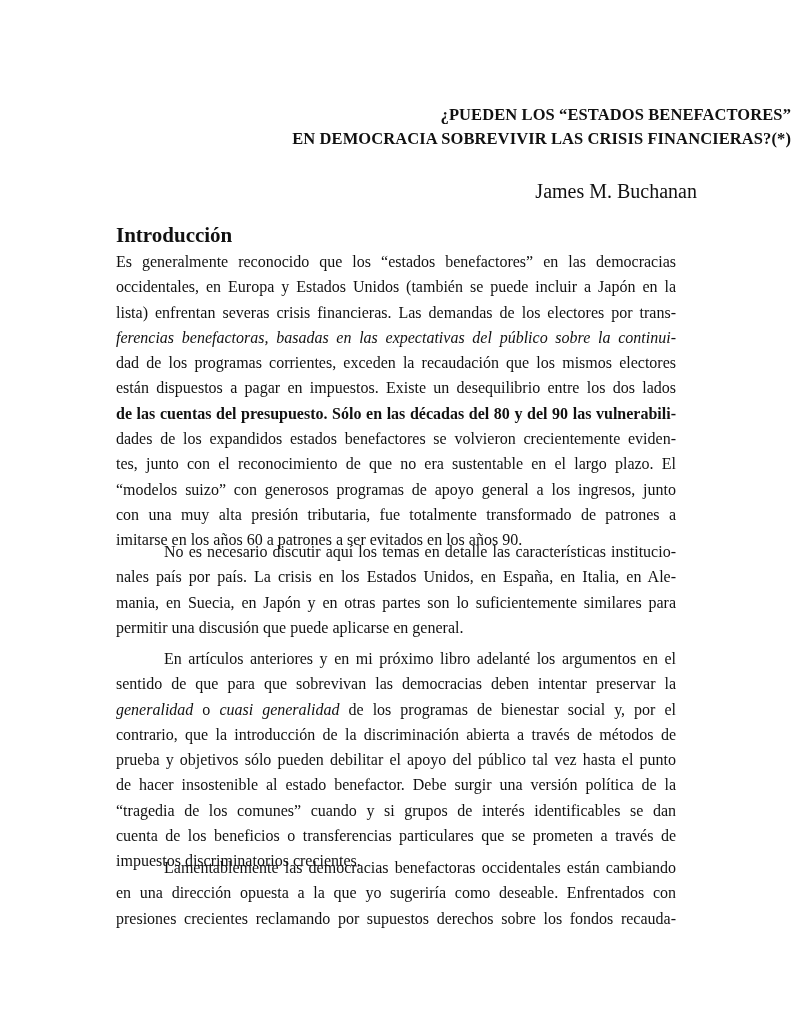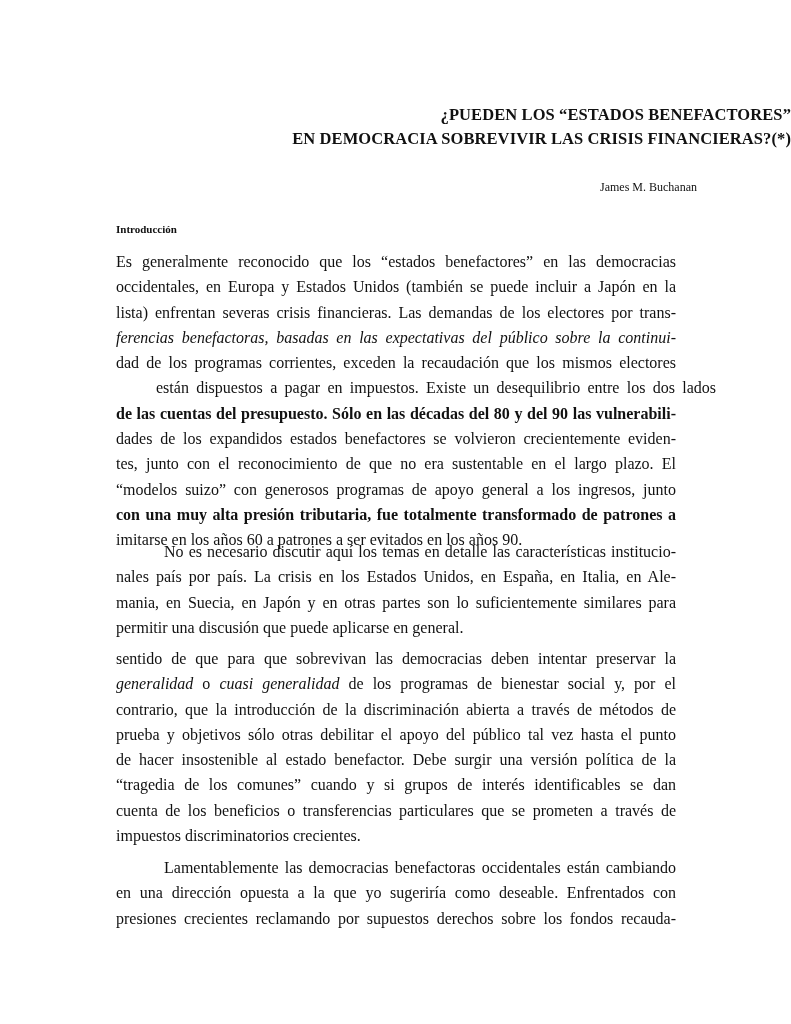--- a/index.html
+++ b/index.html
@@ -1,21 +1,21 @@
 <!DOCTYPE html>
 <html><head>
 <meta charset="utf-8">
 <style>
   html, body { margin: 0; padding: 0; background: #ffffff; }
   body { width: 791px; height: 1024px; position: relative; overflow: hidden;
          font-family: "Liberation Serif", "DejaVu Serif", serif; color: #111111; }
   .title { position: absolute; left: 0; width: 791px; text-align: right;
            font-weight: bold; font-size: 16.5px; letter-spacing: 0.1px; }
-  .author { position: absolute; right: 94px; top: 180px; font-size: 12px; }
-  .heading { position: absolute; left: 116px; top: 223px; font-weight: bold; font-size: 11px; }
+  .author { position: absolute; right: 94px; top: 180px; font-size: 20px; }
+  .heading { position: absolute; left: 116px; top: 223px; font-weight: bold; font-size: 21px; }
   .para { position: absolute; left: 116px; width: 560px; font-size: 16px; }
   .line { height: 25.3px; line-height: 25.3px; text-align: justify; text-align-last: justify;
           white-space: nowrap; overflow: visible; }
   .line.last { text-align-last: left; }
   .line.indent { text-indent: 24px; }
   .line span.j { display: inline-block; width: 100%; text-align: justify; text-align-last: justify; white-space: normal; }
   .line.indent span.j { width: calc(100% - 24px); }
   .line.last span.j { text-align-last: left; }
   em { font-style: italic; }
 </style>
@@ -27,41 +27,42 @@
   <div class="title" style="top:129px">EN DEMOCRACIA SOBREVIVIR LAS CRISIS FINANCIERAS?(*)</div>
   <div class="author">James M. Buchanan</div>
   <div class="heading">Introducción</div>
 
   <div class="para" style="top:249px">
     <div class="line"><span class="j" style="text-align-last: justify;">Es generalmente reconocido que los “estados benefactores” en las democracias</span></div>
     <div class="line"><span class="j" style="text-align-last: justify;">occidentales, en Europa y Estados Unidos (también se puede incluir a Japón en la</span></div>
     <div class="line"><span class="j" style="text-align-last: justify;">lista) enfrentan severas crisis financieras. Las demandas de los electores por trans-</span></div>
     <div class="line"><span class="j" style="text-align-last: justify; font-style: italic;">ferencias benefactoras, basadas en las expectativas del público sobre la continui-</span></div>
     <div class="line"><span class="j" style="text-align-last: justify;">dad de los programas corrientes, exceden la recaudación que los mismos electores</span></div>
-    <div class="line"><span class="j" style="text-align-last: justify; margin-left: 40px;">están dispuestos a pagar en impuestos. Existe un desequilibrio entre los dos lados</span></div>
+    <div class="line"><span class="j" style="text-align-last: justify;">están dispuestos a pagar en impuestos. Existe un desequilibrio entre los dos lados</span></div>
     <div class="line"><span class="j" style="text-align-last: justify; font-weight: bold;">de las cuentas del presupuesto. Sólo en las décadas del 80 y del 90 las vulnerabili-</span></div>
     <div class="line"><span class="j" style="text-align-last: justify;">dades de los expandidos estados benefactores se volvieron crecientemente eviden-</span></div>
     <div class="line"><span class="j" style="text-align-last: justify;">tes, junto con el reconocimiento de que no era sustentable en el largo plazo. El</span></div>
     <div class="line"><span class="j" style="text-align-last: justify;">“modelos suizo” con generosos programas de apoyo general a los ingresos, junto</span></div>
-    <div class="line"><span class="j" style="text-align-last: justify; font-weight: bold;">con una muy alta presión tributaria, fue totalmente transformado de patrones a</span></div>
+    <div class="line"><span class="j" style="text-align-last: justify;">con una muy alta presión tributaria, fue totalmente transformado de patrones a</span></div>
     <div class="line last"><span class="j">imitarse en los años 60 a patrones a ser evitados en los años 90.</span></div>
   </div>
 
   <div class="para" style="top:539px">
     <div class="line indent"><span class="j" style="text-align-last: justify;">No es necesario discutir aquí los temas en detalle las características institucio-</span></div>
     <div class="line"><span class="j" style="text-align-last: justify;">nales país por país. La crisis en los Estados Unidos, en España, en Italia, en Ale-</span></div>
     <div class="line"><span class="j" style="text-align-last: justify;">mania, en Suecia, en Japón y en otras partes son lo suficientemente similares para</span></div>
     <div class="line last"><span class="j">permitir una discusión  que puede aplicarse en general.</span></div>
   </div>
 
   <div class="para" style="top:646px">
+    <div class="line indent"><span class="j" style="text-align-last: justify;">En artículos anteriores y en mi próximo libro adelanté los argumentos en el</span></div>
     <div class="line"><span class="j" style="text-align-last: justify;">sentido de que para que sobrevivan las democracias deben intentar preservar la</span></div>
     <div class="line"><span class="j" style="text-align-last: justify;"><em>generalidad</em><span> o </span><em>cuasi generalidad</em><span> de los programas de bienestar social y, por el</span></span></div>
     <div class="line"><span class="j" style="text-align-last: justify;">contrario, que la introducción de la discriminación abierta a través de métodos de</span></div>
-    <div class="line"><span class="j" style="text-align-last: justify;">prueba y objetivos sólo otras debilitar el apoyo del público tal vez hasta el punto</span></div>
+    <div class="line"><span class="j" style="text-align-last: justify;">prueba y objetivos sólo pueden debilitar el apoyo del público tal vez hasta el punto</span></div>
     <div class="line"><span class="j" style="text-align-last: justify;">de hacer insostenible al estado benefactor. Debe surgir una versión política de la</span></div>
     <div class="line"><span class="j" style="text-align-last: justify;">“tragedia de los comunes” cuando y si grupos de interés identificables se dan</span></div>
     <div class="line"><span class="j" style="text-align-last: justify;">cuenta de los beneficios o transferencias particulares que se prometen a través de</span></div>
     <div class="line last"><span class="j">impuestos discriminatorios crecientes.</span></div>
   </div>
 
   <div class="para" style="top:855px">
     <div class="line indent"><span class="j" style="text-align-last: justify;">Lamentablemente las democracias benefactoras occidentales están cambiando</span></div>
     <div class="line"><span class="j" style="text-align-last: justify;">en una dirección opuesta a la que yo sugeriría como deseable. Enfrentados con</span></div>
     <div class="line"><span class="j" style="text-align-last: justify;">presiones crecientes reclamando por supuestos derechos sobre los fondos recauda-</span></div>

